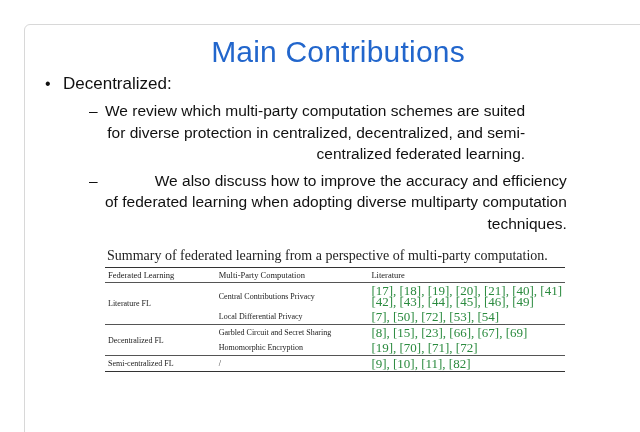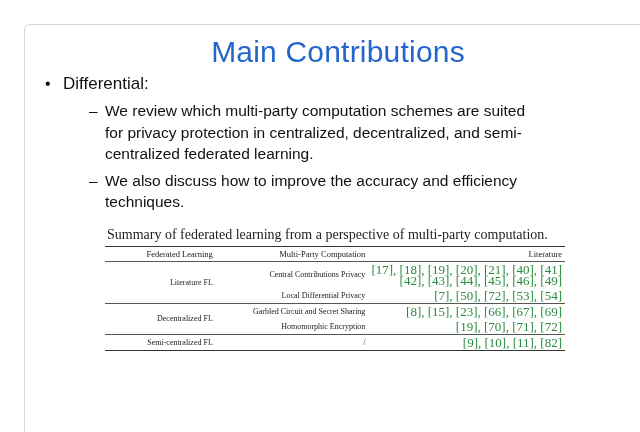--- a/index.html
+++ b/index.html
@@ -59,20 +59,21 @@
     color: #111111;
     margin: 5px 0 0 44px;
   }
   .l2 .marker {
     width: 16px;
     flex: 0 0 16px;
     line-height: 21px;
   }
   .l2 .text {
     line-height: 21.5px;
+    text-align: right;
   }
   
   .tablewrap {
     margin: 14px 0 0 80px;
     width: 460px;
     font-family: "Liberation Serif", serif;
   }
   .tbl-caption {
     font-size: 14px;
     color: #222;
@@ -80,21 +81,21 @@
     padding-left: 2px;
   }
   table.fl {
     border-collapse: collapse;
     width: 100%;
     font-size: 8px;
     color: #1a1a1a;
   }
   table.fl th, table.fl td {
     padding: 2px 3px;
-    text-align: right;
+    text-align: left;
     vertical-align: middle;
   }
   table.fl thead th {
     font-weight: normal;
     font-size: 8.5px;
   }
   .rule-top td, .rule-top th { border-top: 1.4px solid #333; }
   .rule-mid td, .rule-mid th { border-top: 0.8px solid #555; }
   .rule-bot td { border-bottom: 1.4px solid #333; }
   .col-a { width: 27%; }
@@ -107,36 +108,37 @@
 <body>
 
 <div class="slide">
 
   <div class="title">Main Contributions</div>
 
   <div class="bullets">
 
     <div class="l1">
       <span class="marker">•</span>
-      <span class="text">Differential:</span>
+      <span class="text">Decentralized:</span>
     </div>
 
     <div class="l2">
       <span class="marker">–</span>
       <span class="text">
         <div>We review which multi-party computation schemes are suited</div>
-        <div>for privacy protection in centralized, decentralized, and semi-</div>
+        <div>for diverse protection in centralized, decentralized, and semi-</div>
         <div>centralized federated learning.</div>
       </span>
     </div>
 
     <div class="l2">
       <span class="marker">–</span>
       <span class="text">
         <div>We also discuss how to improve the accuracy and efficiency</div>
+        <div>of federated learning when adopting diverse multiparty computation</div>
         <div>techniques.</div>
       </span>
     </div>
 
   </div>
 
   <div class="tablewrap">
     <div class="tbl-caption">Summary of federated learning from a perspective of multi-party computation.</div>
 
     <table class="fl">

